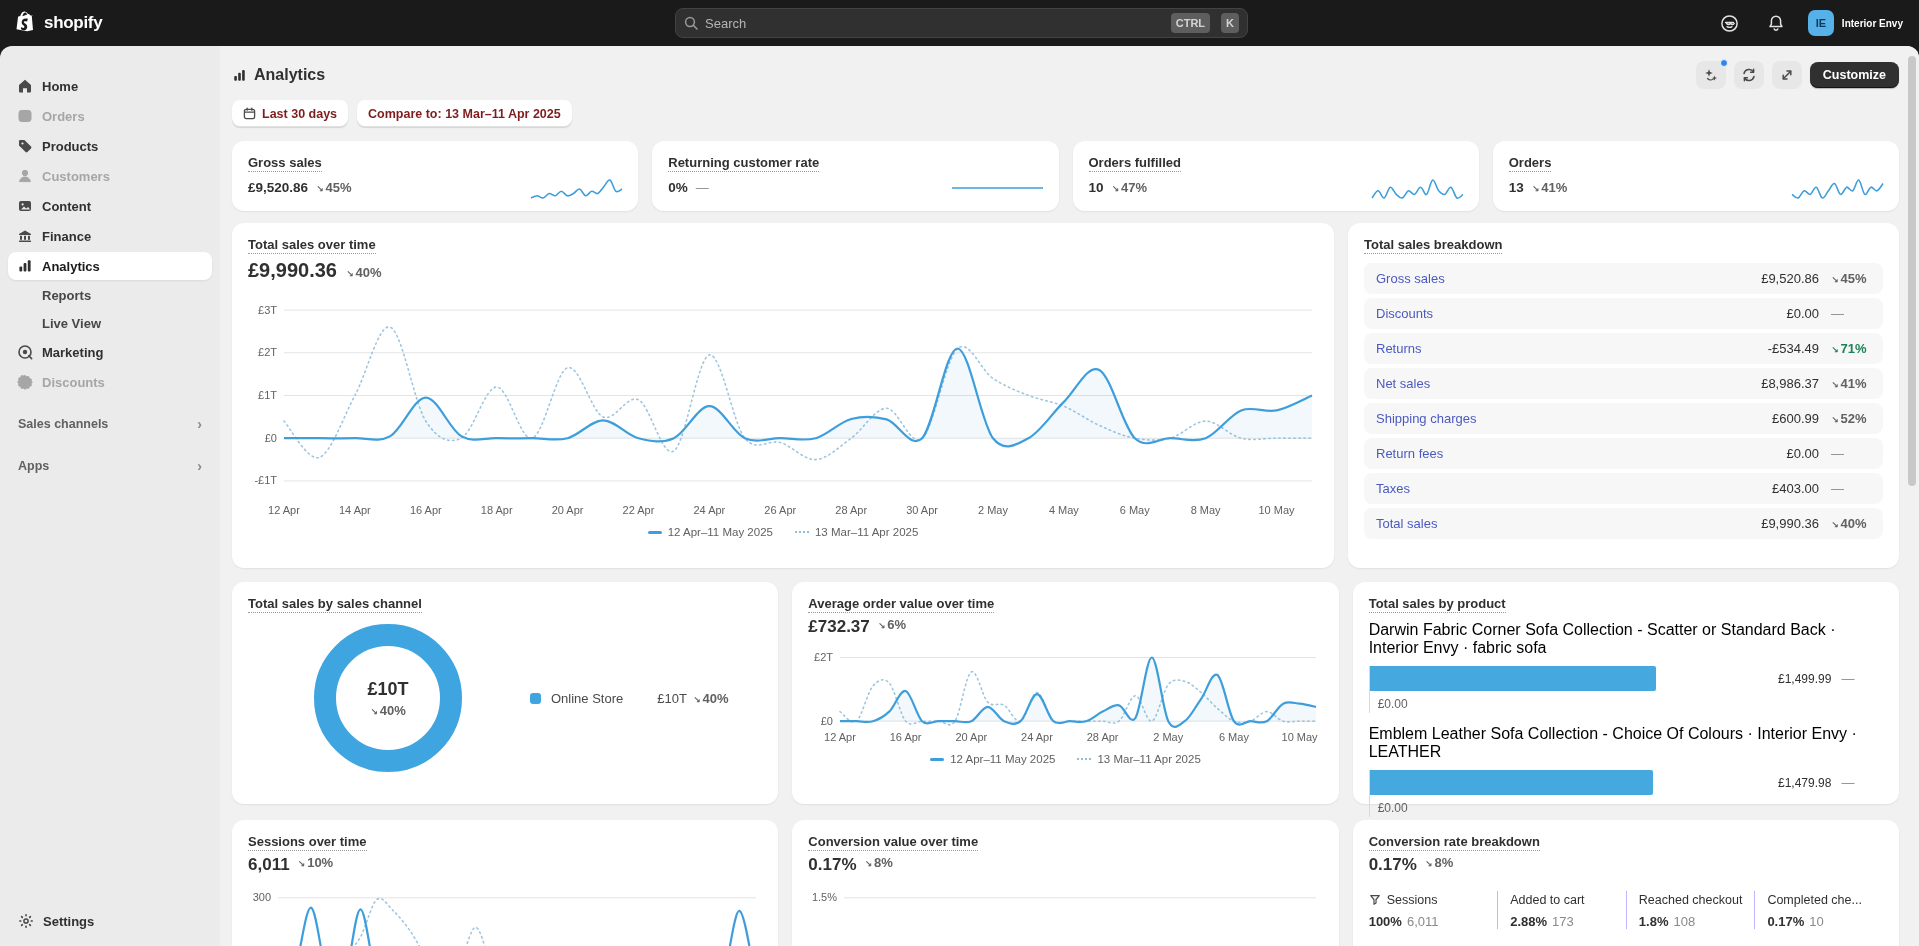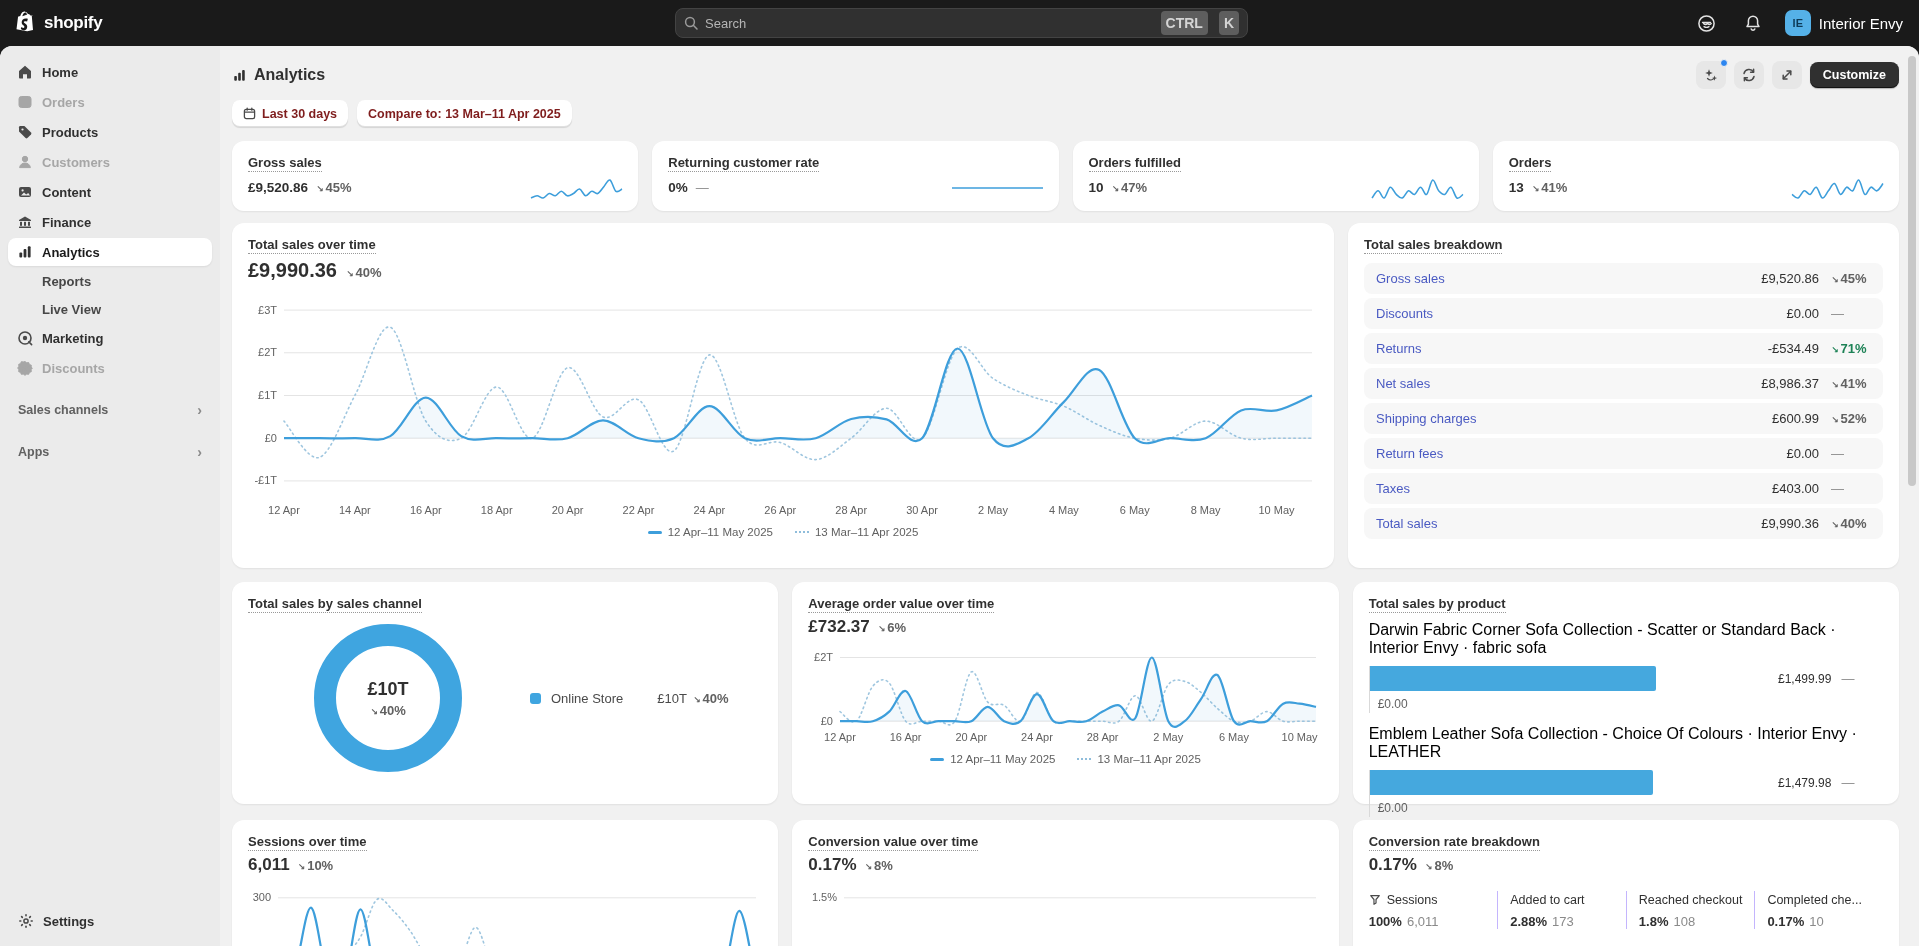--- a/index.html
+++ b/index.html
@@ -4,31 +4,31 @@
 <style>
   * { margin:0; padding:0; box-sizing:border-box; }
   html,body { width:1919px; height:946px; overflow:hidden; background:#1a1a1a;
     font-family:"Liberation Sans","DejaVu Sans",sans-serif; }
   
   .topbar { height:46px; background:#1a1a1a; display:flex; align-items:center; padding:0 16px; position:relative; }
   .logo { display:flex; align-items:center; gap:6px; color:#fff; font-weight:700; font-size:17px; letter-spacing:-0.3px; }
   .searchwrap { position:absolute; left:675px; width:573px; height:30px; background:#303030; border:1px solid #434343;
     border-radius:8px; display:flex; align-items:center; padding:0 8px; color:#b5b5b5; font-size:13px; gap:7px; }
   .searchwrap .ph { flex:1; }
-  .kbd { background:#5e5e5e; color:#d4d4d4; font-size:14px; font-weight:600; border-radius:4px; padding:4px 5px; margin-left:4px; }
+  .kbd { background:#5e5e5e; color:#d4d4d4; font-size:11px; font-weight:600; border-radius:4px; padding:4px 5px; margin-left:4px; }
   .top-right { margin-left:auto; display:flex; align-items:center; gap:18px; }
   .top-iconbtn { width:28px; height:28px; display:flex; align-items:center; justify-content:center; border-radius:8px; cursor:pointer; }
   .store-chip { display:flex; align-items:center; gap:8px; cursor:pointer; }
   .avatar { width:26px; height:26px; border-radius:7px; background:#55b1e8; color:#0d3a57; font-size:11px; font-weight:700;
     display:flex; align-items:center; justify-content:center; }
-  .store-name { color:#fff; font-size:15px; font-weight:400; }
+  .store-name { color:#fff; font-size:10px; font-weight:700; }
   
   .app { position:absolute; top:46px; left:0; right:0; bottom:0; background:#ebebeb; border-radius:12px 12px 0 0; overflow:hidden; display:flex; }
   
-  .sidebar { width:220px; background:#ebebeb; padding:12px 8px; position:relative; flex:none; }
+  .sidebar { width:220px; background:#ebebeb; padding:12px 8px; position:relative; flex:none;margin-top:14px; }
   .nav-item { height:28px; display:flex; align-items:center; gap:9px; padding:0 8px; border-radius:8px;
     font-size:13px; font-weight:600; color:#303030; cursor:pointer; margin-bottom:2px; }
   .nav-item .ic { width:17px; height:17px; display:flex; align-items:center; justify-content:center; }
   .nav-item .ic svg { display:block; }
   .nav-item.disabled { color:#a6a6a6; }
   .nav-item.disabled svg * { fill:#a6a6a6 !important; stroke:#a6a6a6 !important; }
   .nav-item.active { background:#fff; box-shadow:0 1px 2px rgba(0,0,0,.08); color:#1a1a1a; }
   .nav-sub { padding-left:34px; height:26px; display:flex; align-items:center; border-radius:8px;
     font-size:13px; font-weight:550; color:#474747; cursor:pointer; margin-bottom:2px; }
   .side-section { display:flex; align-items:center; justify-content:space-between; padding:0 10px; height:28px;
@@ -78,21 +78,21 @@
   .bd-row .chg { width:52px; text-align:left; padding-left:12px; }
   .row3 { display:grid; grid-template-columns:repeat(3,1fr); gap:14px; margin-bottom:16px; }
   .row3 .card { height:222px; }
   .donut-wrap { display:flex; align-items:center; margin-top:6px; }
   .donut-box { position:relative; width:160px; height:160px; margin-left:60px; }
   .donut-center { position:absolute; inset:0; display:flex; flex-direction:column; align-items:center; justify-content:center; gap:3px; }
   .donut-center .cv { font-size:18px; font-weight:700; color:#303030; }
   .donut-legend { margin-left:62px; display:flex; align-items:center; gap:10px; font-size:13px; color:#4a4a4a; }
   .donut-legend .sq { width:11px; height:11px; border-radius:3px; background:#3fa5e0; }
   .donut-legend .dv { margin-left:24px; display:flex; gap:6px; align-items:baseline; }
-  .midval { margin-top:5px; font-size:17px; font-weight:700; color:#303030; display:flex; align-items:center; gap:8px; }
+  .midval { margin-top:5px; font-size:17px; font-weight:700; color:#303030; display:flex; align-items:flex-start; gap:8px; }
   .chart-area-sm { height:106px; margin-top:4px; }
   
   .prod { margin-top:9px; border-left:1px solid #d9d9d9; }
   .bar-line { display:flex; align-items:center; gap:10px; }
   .bar-track { flex:1; }
   .pbar { height:25px; background:#45a8de; border-radius:0 2px 2px 0; }
   .bar-line .bval { width:105px; font-size:12px; color:#303030; display:flex; gap:10px; align-items:center; flex:none; }
   .prev-line { font-size:12px; color:#616161; padding:6px 0 2px 8px; }
   .row4 { display:grid; grid-template-columns:repeat(3,1fr); gap:14px; }
   .row4 .card { height:210px; }

